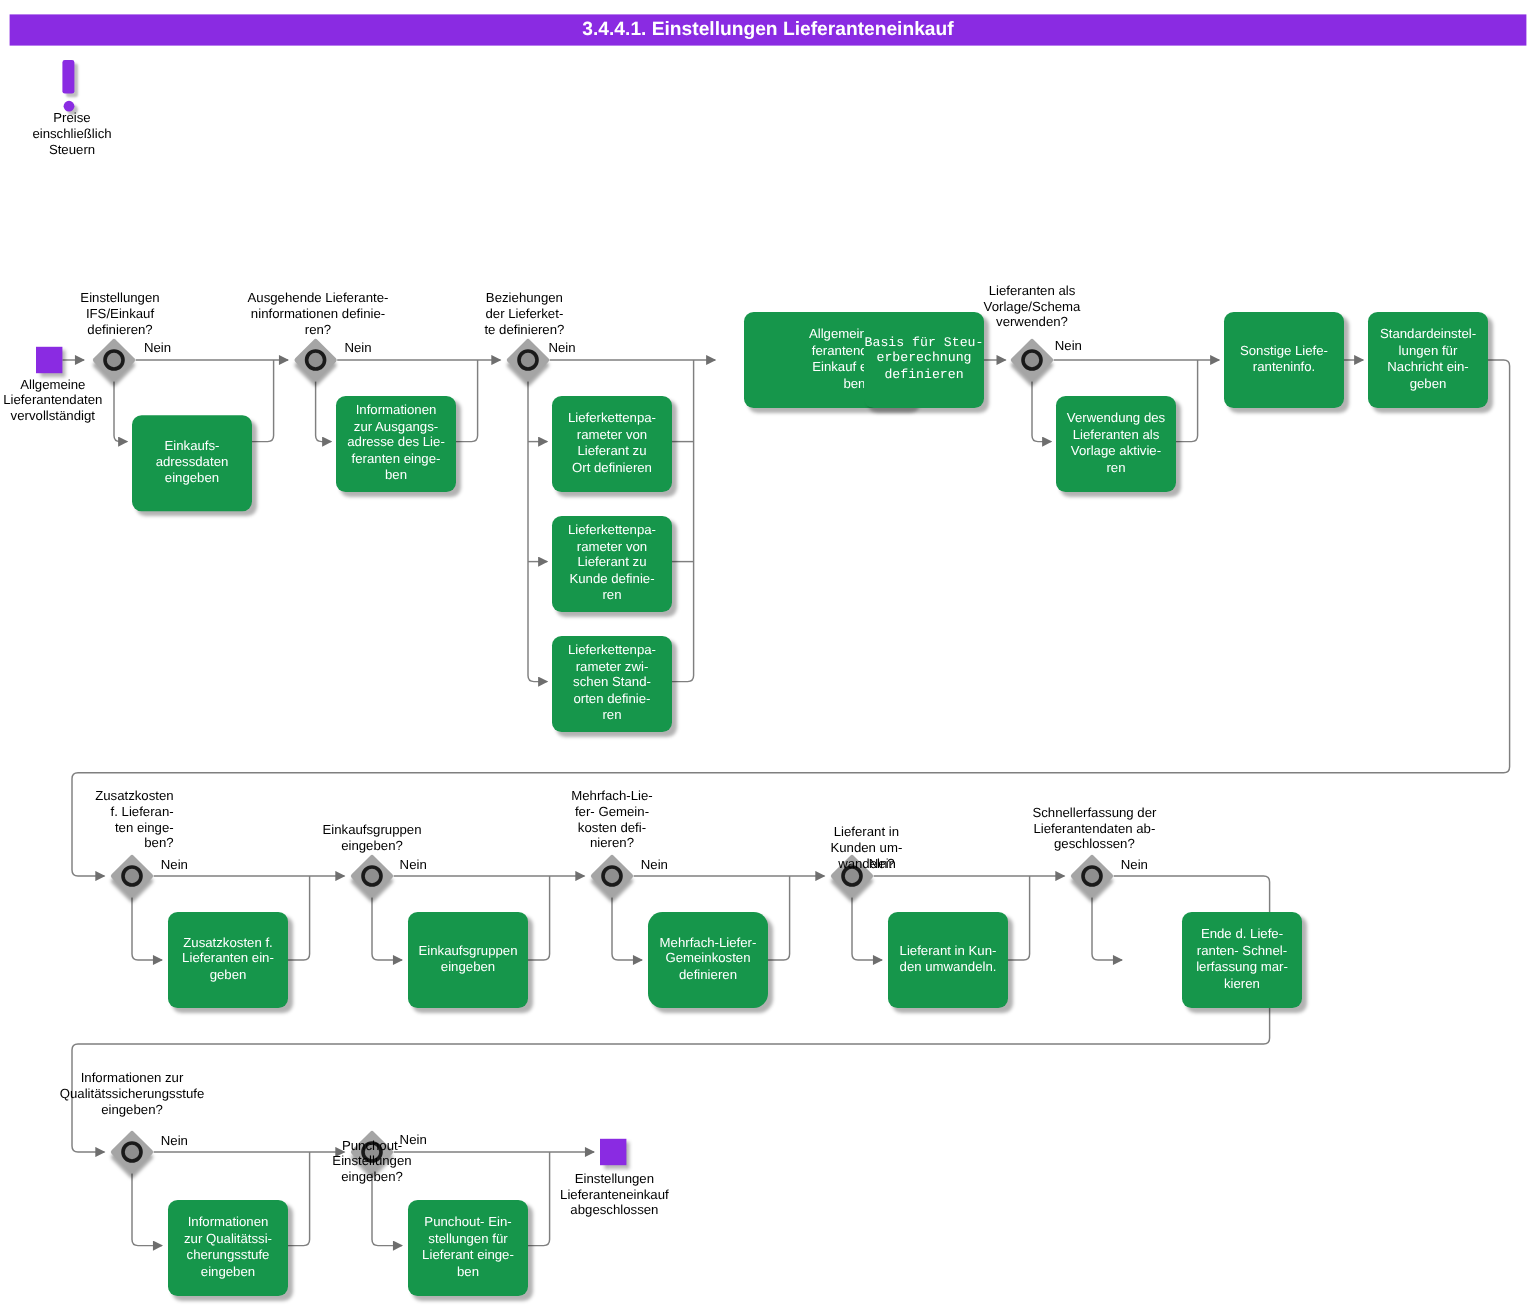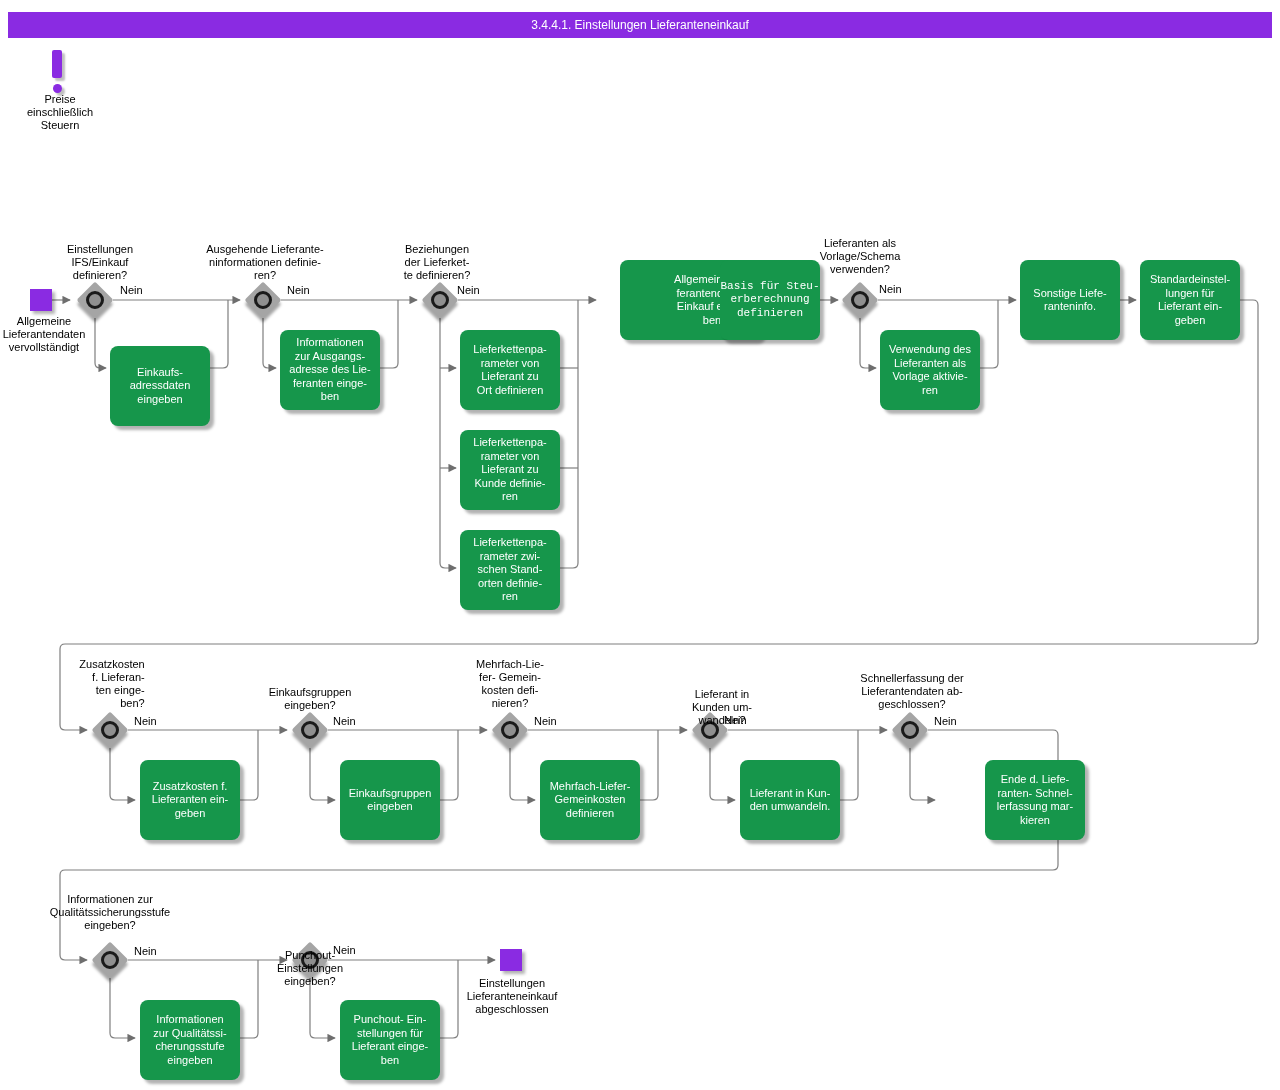--- a/index.html
+++ b/index.html
@@ -1,19 +1,19 @@
 <!DOCTYPE html>
 <html><head>
 <meta charset="utf-8">
 <style>
   html,body{margin:0;padding:0;background:#fff;}
   body{position:relative;width:1280px;height:1090px;overflow:hidden;
        font-family:"Liberation Sans","DejaVu Sans",sans-serif;color:#000;}
   .titlebar{position:absolute;left:8px;top:12px;width:1264px;height:26px;
-       background:#8A2BE2;color:#fff;font-size:12px;font-weight:normal;
+       background:#8A2BE2;color:#fff;font-size:16px;font-weight:bold;
        text-align:center;line-height:26px;}
   .task{position:absolute;width:100px;height:80px;background:#16964B;border-radius:8px;
        color:#fff;font-size:11px;line-height:13.5px;display:flex;align-items:center;
        justify-content:center;text-align:center;white-space:pre-line;
        box-shadow:4px 4px 3px rgba(0,0,0,0.30);}
   .dwrap{position:absolute;width:36px;height:36px;}
   .dshape{position:absolute;left:5px;top:5px;width:26px;height:26px;background:#A5A5A5;
        transform:rotate(45deg);border-radius:2px;box-shadow:3px 3px 3px rgba(0,0,0,0.35);}
   .dcircle{position:absolute;left:9px;top:9px;width:18px;height:18px;border-radius:50%;
        border:3px solid #1a1a1a;background:#8F8F8F;box-sizing:border-box;}
@@ -232,28 +232,28 @@
 erberechnung
 definieren</div>
 <div class="task node" style="left:880px;top:330px;">Verwendung des
 Lieferanten als
 Vorlage aktivie-
 ren</div>
 <div class="task node" style="left:1020px;top:260px;">Sonstige Liefe-
 ranteninfo.</div>
 <div class="task node" style="left:1140px;top:260px;">Standardeinstel-
 lungen für
-Lieferant ein-
+Nachricht ein-
 geben</div>
 <div class="task node" style="left:140px;top:760px;">Zusatzkosten f.
 Lieferanten ein-
 geben</div>
 <div class="task node" style="left:340px;top:760px;">Einkaufsgruppen
 eingeben</div>
-<div class="task node" style="left:540px;top:760px;">Mehrfach-Liefer-
+<div class="task node" style="left:540px;top:760px;border-radius:12px;">Mehrfach-Liefer-
 Gemeinkosten
 definieren</div>
 <div class="task node" style="left:740px;top:760px;">Lieferant in Kun-
 den umwandeln.</div>
 <div class="task node" style="left:940px;top:760px;margin-left:45px;">Ende d. Liefe-
 ranten- Schnel-
 lerfassung mar-
 kieren</div>
 <div class="task node" style="left:140px;top:1000px;">Informationen
 zur Qualitätssi-

